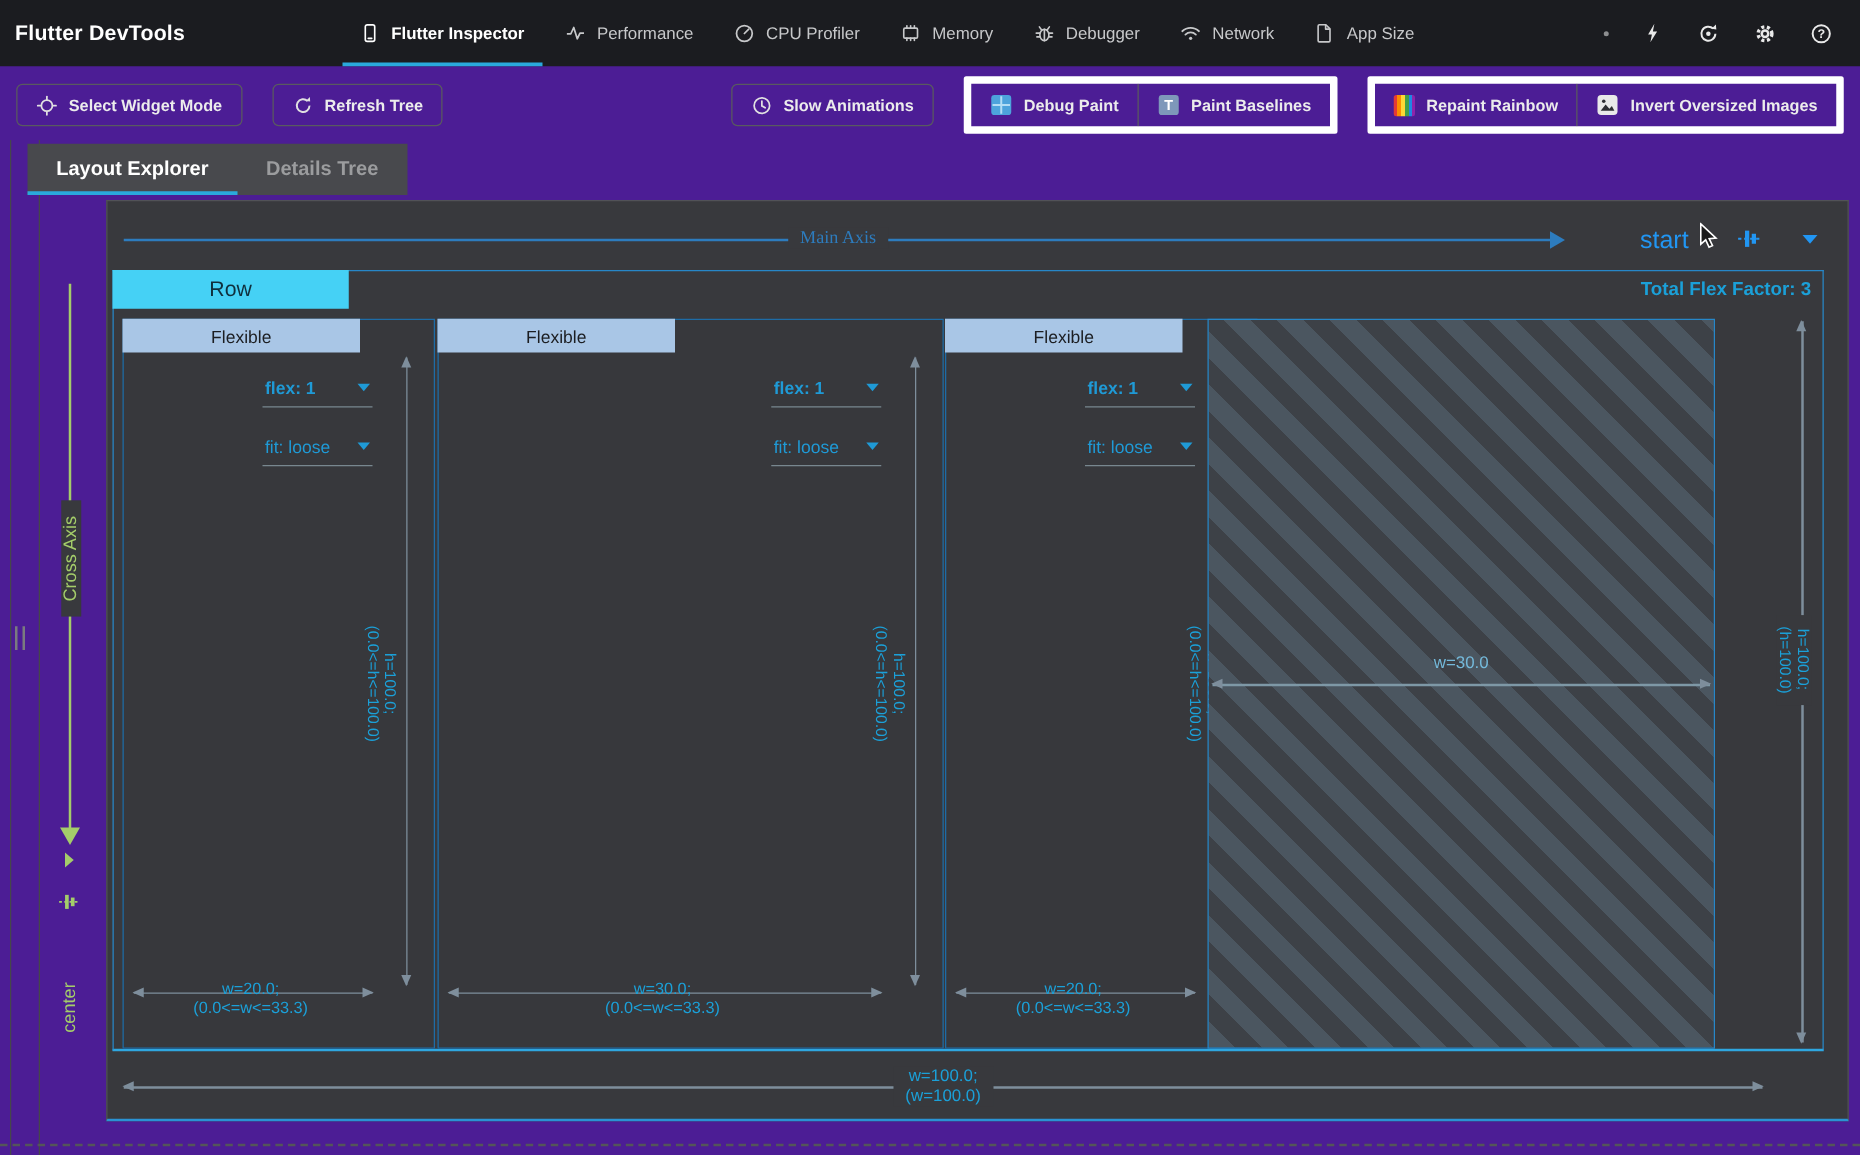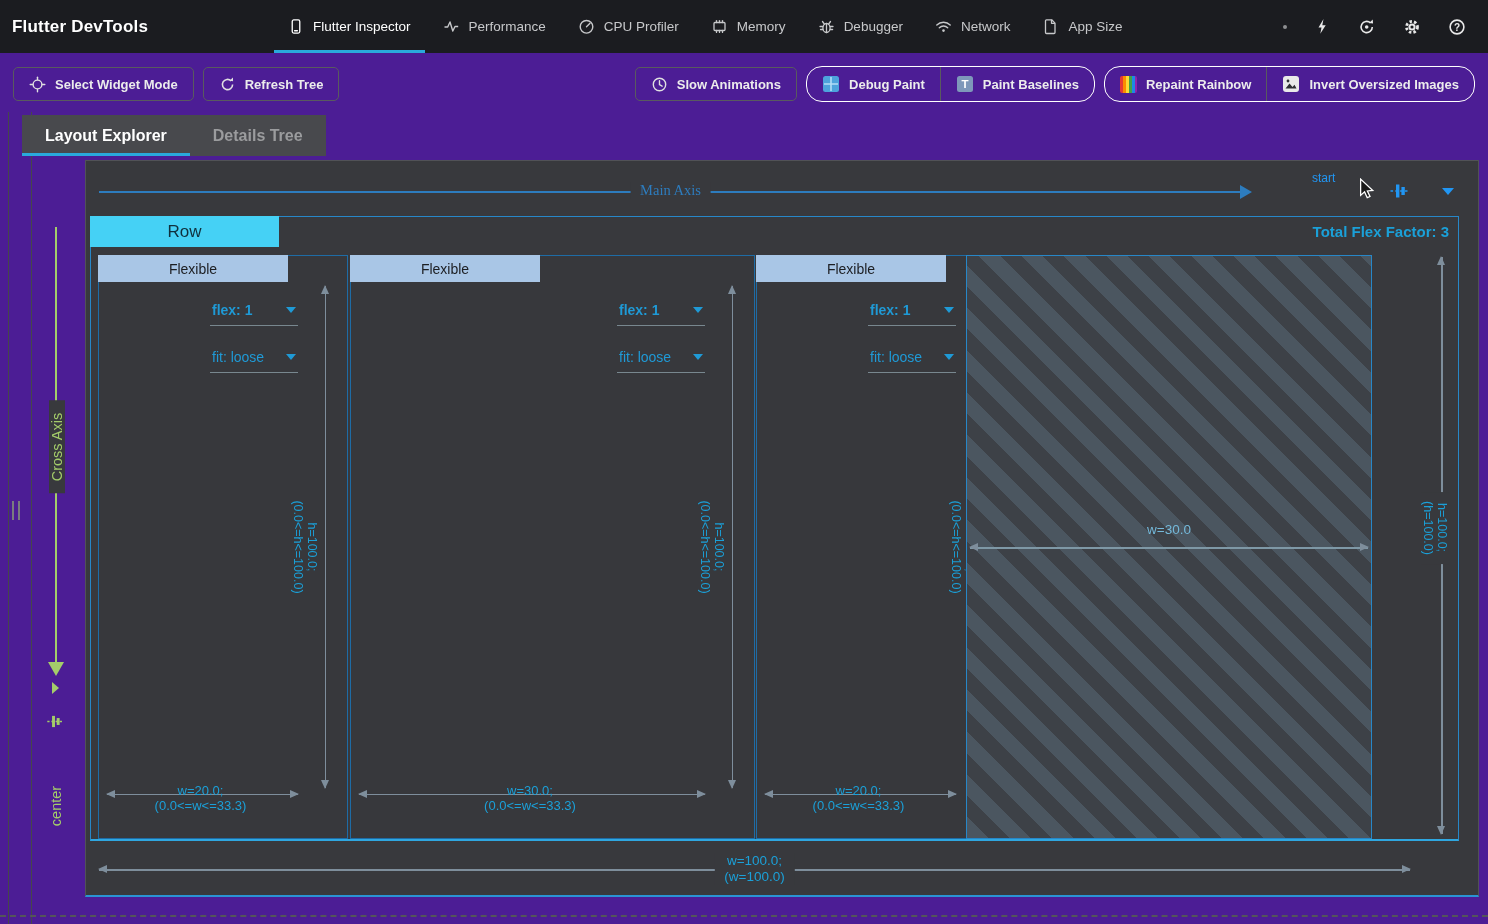--- a/index.html
+++ b/index.html
@@ -8,30 +8,30 @@
     position: relative; width: 1488px; height: 924px; overflow: hidden;
     background: #4c1d95; font-family: "Liberation Sans", sans-serif;
     -webkit-font-smoothing: antialiased;
   }
 
   
   .topnav { position:absolute; top:0; left:0; right:0; height:53px; background:#1b1c20; display:flex; align-items:stretch; }
   .app-title { display:flex; align-items:center; padding-left:12px; width:272px; color:#fff; font-size:17px; font-weight:700; letter-spacing:.2px; }
   .nav-tabs { display:flex; align-items:stretch; }
   .nav-tab { position:relative; display:flex; align-items:center; gap:9px; padding:0 16px; color:#c7c8ca; font-size:13.5px; font-weight:500; }
-  .nav-tab.active { color:#fff; font-weight:400; }
+  .nav-tab.active { color:#fff; font-weight:700; }
   .nav-underline { position:absolute; left:2px; right:2px; bottom:0; height:3px; background:#2aa9dc; }
   .nav-right { margin-left:auto; display:flex; align-items:center; gap:27px; padding-right:22px; }
   .sep-dot { width:4px; height:4px; border-radius:50%; background:#8d8e90; }
 
   
   .toolbar { position:absolute; top:53px; left:0; right:0; height:62px; display:flex; align-items:center; justify-content:space-between; padding:0 13px; }
-  .tb-group-row { display:flex; gap:9px; align-items:center; }
+  .tb-group-row { display:flex; gap:24px; align-items:center; }
   .btn { height:34px; display:flex; align-items:center; gap:9px; padding:0 15px; border:1px solid #595a5f; border-radius:5px; color:#ececec; font-size:13px; font-weight:600; background:transparent; white-space:nowrap; }
-  .btn-group { display:flex; border:1px solid #ffffff; border-radius:16px; overflow:hidden; }
+  .btn-group { display:flex; border:6px solid #ffffff; border-radius:2px; overflow:hidden; }
   .btn-group .btn { border:none; border-radius:0; }
   .btn-group .btn + .btn { border-left:1px solid #595a5f; }
   .rainbow { width:17px; height:17px; border-radius:2px;
     background: linear-gradient(90deg,#e53935 0 3px,#fb8c00 3px 6px,#fdd835 6px 9px,#43a047 9px 12px,#1e88e5 12px 15px,#8e24aa 15px 17px); }
 
   
   .panel-tabs { position:absolute; left:22px; top:115px; height:41px; display:flex; background:#48494d; }
   .panel-tab { position:relative; display:flex; align-items:center; padding:0 23px; font-size:16px; font-weight:600; color:#9b9c9e; }
   .panel-tab.active { color:#fff; }
   .panel-underline { position:absolute; left:0; right:0; bottom:0; height:3px; background:#2aa9dc; }
@@ -47,21 +47,21 @@
   .harrow { position:absolute; height:1.5px; background:#7e8e9c; }
   .harrow::before { content:""; position:absolute; left:-1px; top:-4px; border-top:4.5px solid transparent; border-bottom:4.5px solid transparent; border-right:9px solid #7e8e9c; }
   .harrow::after  { content:""; position:absolute; right:-1px; top:-4px; border-top:4.5px solid transparent; border-bottom:4.5px solid transparent; border-left:9px solid #7e8e9c; }
   .varrow { position:absolute; width:1.5px; background:#7e8e9c; }
   .varrow::before { content:""; position:absolute; top:-1px; left:-4px; border-left:4.5px solid transparent; border-right:4.5px solid transparent; border-bottom:9px solid #7e8e9c; }
   .varrow::after  { content:""; position:absolute; bottom:-1px; left:-4px; border-left:4.5px solid transparent; border-right:4.5px solid transparent; border-top:9px solid #7e8e9c; }
 
   .main-axis { position:absolute; left:13px; top:30px; width:1143px; height:2px; background:#2d7cbe;font-family:Liberation Serif, serif; }
   .main-axis::after { content:""; position:absolute; right:-10px; top:-6px; border-top:7px solid transparent; border-bottom:7px solid transparent; border-left:12px solid #2d7cbe; }
   .ma-label { position:absolute; left:50%; top:-9px; transform:translateX(-50%); background:#38393d; padding:0 10px; color:#2d7cbe; font-size:14.5px; }
-  .ma-start { position:absolute; left:1226px; top:10px; color:#2196f3; font-size:12px; }
+  .ma-start { position:absolute; left:1226px; top:20px; color:#2196f3; font-size:20px; }
   .ma-align-icon { position:absolute; left:1303px; top:19px; }
   .tri-down { width:0; height:0; border-left:6px solid transparent; border-right:6px solid transparent; border-top:7px solid #2196f3; }
   .ma-chevron { position:absolute; left:1356px; top:27px; }
   .cursor-svg { position:absolute; left:1272px; top:17px; }
 
   
   .row-box { position:absolute; left:4px; top:55px; width:1369px; height:625px;
     border:1px solid #2787c8; border-bottom:2px solid #2fa7e0; }
   .row-tab { position:absolute; left:-1px; top:-1px; width:189px; height:31px; background:#45d1f5; color:#10303d; font-size:17px; display:flex; align-items:center; justify-content:center; }
   .total-flex { position:absolute; right:9px; top:6px; color:#1ba0d8; font-size:15px; font-weight:700; }

